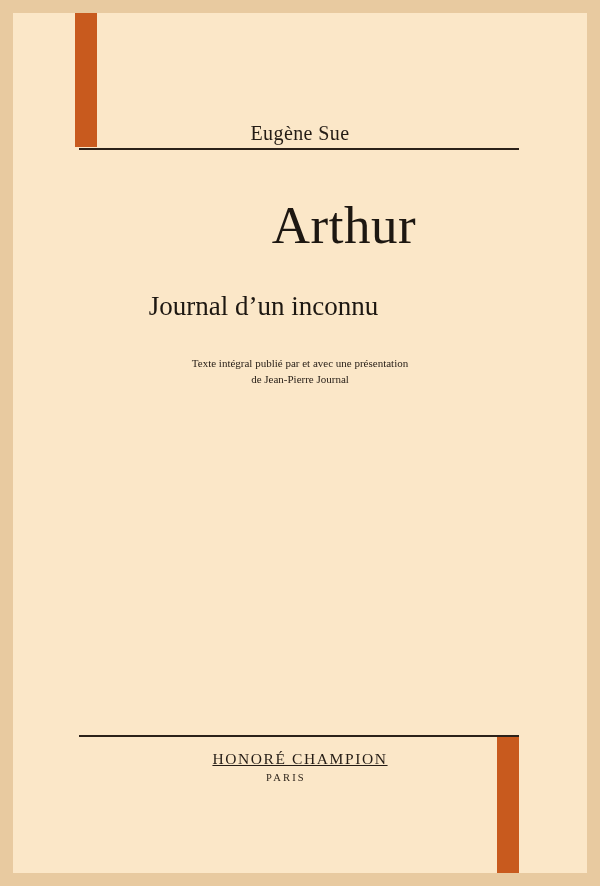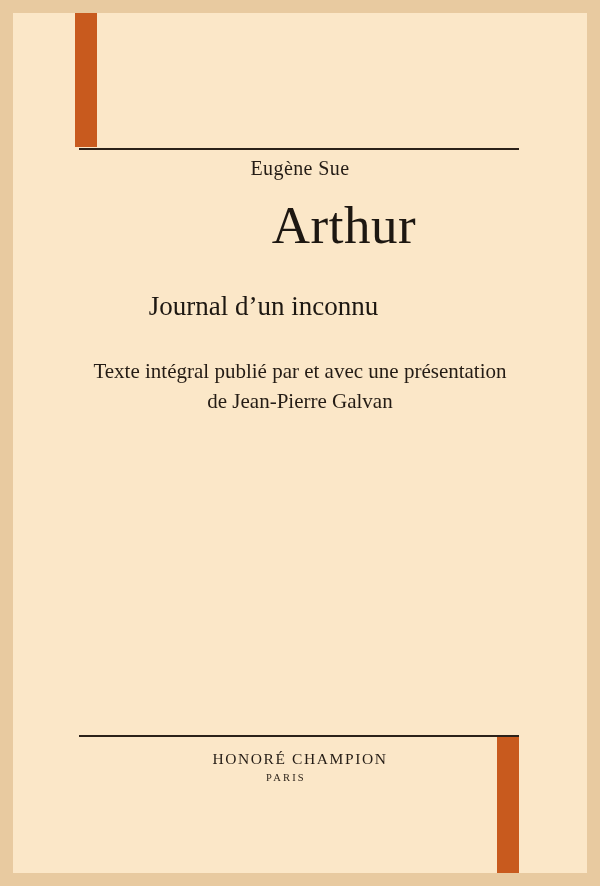--- a/index.html
+++ b/index.html
@@ -76,21 +76,20 @@
 
   .author {
     position: absolute;
     left: 0;
     top: 122px;
     width: 600px;
     text-align: center;
     font-size: 20px;
     color: #241c15;
     letter-spacing: 0.4px;
-    margin-top: 35px;
   }
 
   .title {
     position: absolute;
     left: 0;
     top: 195px;
     width: 600px;
     text-align: center;
     font-size: 53px;
     color: #1d1711;
@@ -107,21 +106,21 @@
     font-size: 27px;
     color: #1d1711;
   }
 
   .credit {
     position: absolute;
     left: 0;
     top: 356px;
     width: 600px;
     text-align: center;
-    font-size: 21px;
+    font-size: 11px;
     line-height: 1.45;
     color: #241c15;
   }
   .credit .line {
     display: block;
   }
 
   
   .logo {
     position: absolute;
@@ -133,20 +132,21 @@
 
   .publisher {
     position: absolute;
     left: 0;
     top: 750px;
     width: 600px;
     text-align: center;
     font-size: 15.5px;
     letter-spacing: 1.6px;
     color: #241c15;
+    text-decoration: underline;
   }
 
   .city {
     position: absolute;
     left: 0;
     top: 772px;
     width: 572px;
     text-align: center;
     font-size: 10.5px;
     letter-spacing: 2.2px;
@@ -166,21 +166,21 @@
   <div class="author">Eugène Sue</div>
 
   <div class="rule-top"></div>
 
   <div class="title">Arthur</div>
 
   <div class="subtitle">Journal d’un inconnu</div>
 
   <div class="credit">
     <span class="line">Texte intégral publié par et avec une présentation</span>
-    <span class="line">de Jean-Pierre Galvan</span>
+    <span class="line">de Jean-Pierre Journal</span>
   </div>
 
 
   <div class="rule-bottom"></div>
 
   <div class="publisher">HONORÉ CHAMPION</div>
   <div class="city">PARIS</div>
 
 </div>
 

